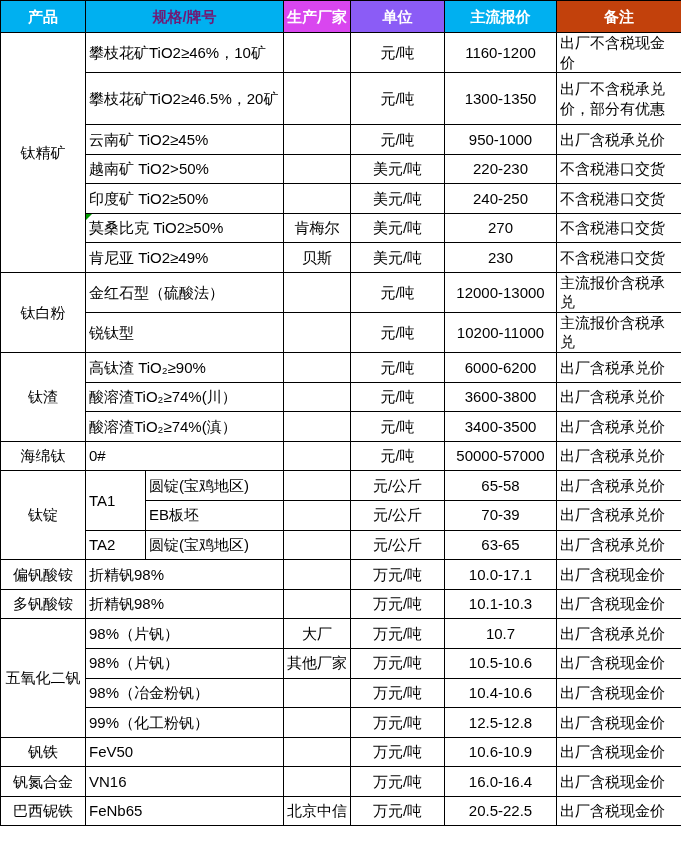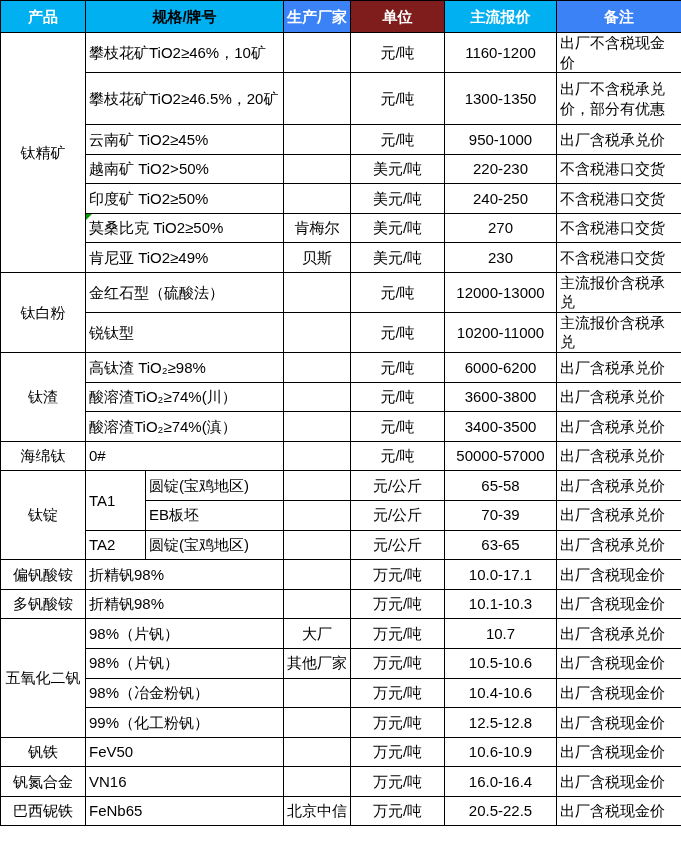--- a/index.html
+++ b/index.html
@@ -53,25 +53,25 @@
         <col style="width:60px">
         <col style="width:138px">
       <col style="width:67px">
         <col style="width:94px">
         <col style="width:112px">
         <col style="width:125px">
     </colgroup>
     <thead>
       <tr>
         <th style="background: rgb(0, 176, 240); color: rgb(255, 255, 255);">产品</th>
-        <th colspan="2" style="background: rgb(0, 176, 240); color: #000000;">规格/牌号</th>
-        <th style="background: #3b82f6; color: rgb(255, 255, 255);">生产厂家</th>
-        <th style="background: #7f1d1d; color: rgb(255, 255, 255);">单位</th>
+        <th colspan="2" style="background: rgb(0, 176, 240); color: #701a75;">规格/牌号</th>
+        <th style="background: #d946ef; color: rgb(255, 255, 255);">生产厂家</th>
+        <th style="background: #8b5cf6; color: rgb(255, 255, 255);">单位</th>
         <th style="background: rgb(0, 176, 240); color: rgb(255, 255, 255);">主流报价</th>
-        <th style="background: #3b82f6; color: rgb(255, 255, 255);">备注</th>
+        <th style="background: #c2410c; color: rgb(255, 255, 255);">备注</th>
       </tr>
     </thead>
     <tbody>
         <tr>
           <td rowspan="7" class="c">钛精矿</td>
           <td colspan="2" class="l">攀枝花矿TiO2≥46%，10矿</td>
           <td class="c"></td>
           <td class="c">元/吨</td>
           <td class="c">1160-1200</td>
           <td class="l">出厂不含税现金价</td>
@@ -128,21 +128,21 @@
         </tr>
         <tr>
           <td colspan="2" class="l">锐钛型</td>
           <td class="c"></td>
           <td class="c">元/吨</td>
           <td class="c">10200-11000</td>
           <td class="l">主流报价含税承兑</td>
         </tr>
         <tr>
           <td rowspan="3" class="c">钛渣</td>
-          <td colspan="2" class="l">高钛渣 TiO₂≥98%</td>
+          <td colspan="2" class="l">高钛渣 TiO₂≥90%</td>
           <td class="c"></td>
           <td class="c">元/吨</td>
           <td class="c">6000-6200</td>
           <td class="l">出厂含税承兑价</td>
         </tr>
         <tr>
           <td colspan="2" class="l">酸溶渣TiO₂≥74%(川）</td>
           <td class="c"></td>
           <td class="c">元/吨</td>
           <td class="c">3600-3800</td>

